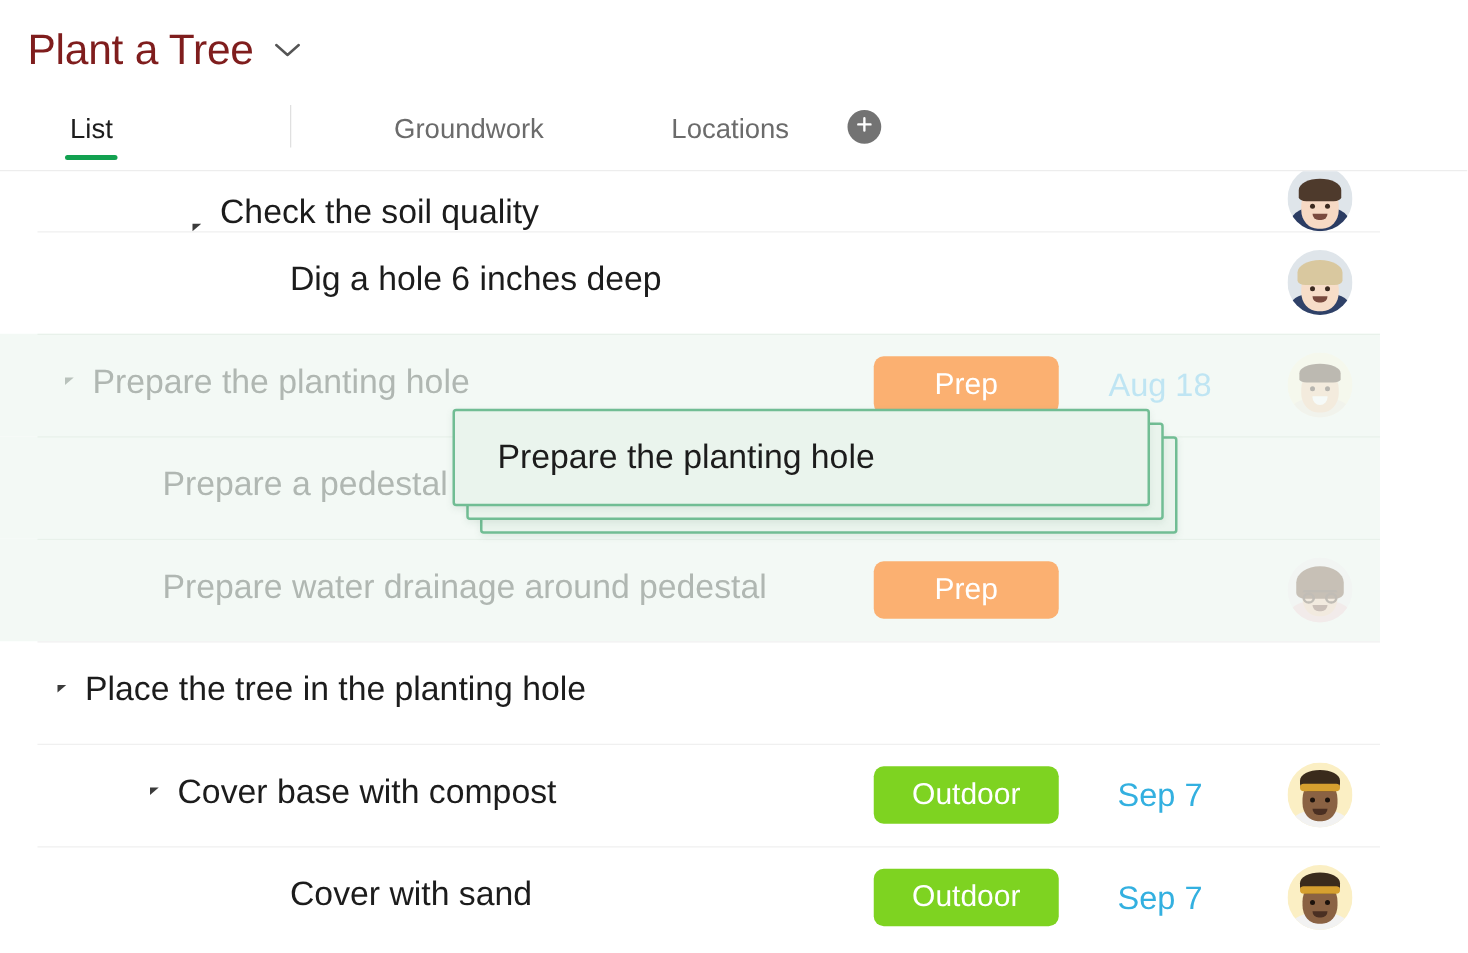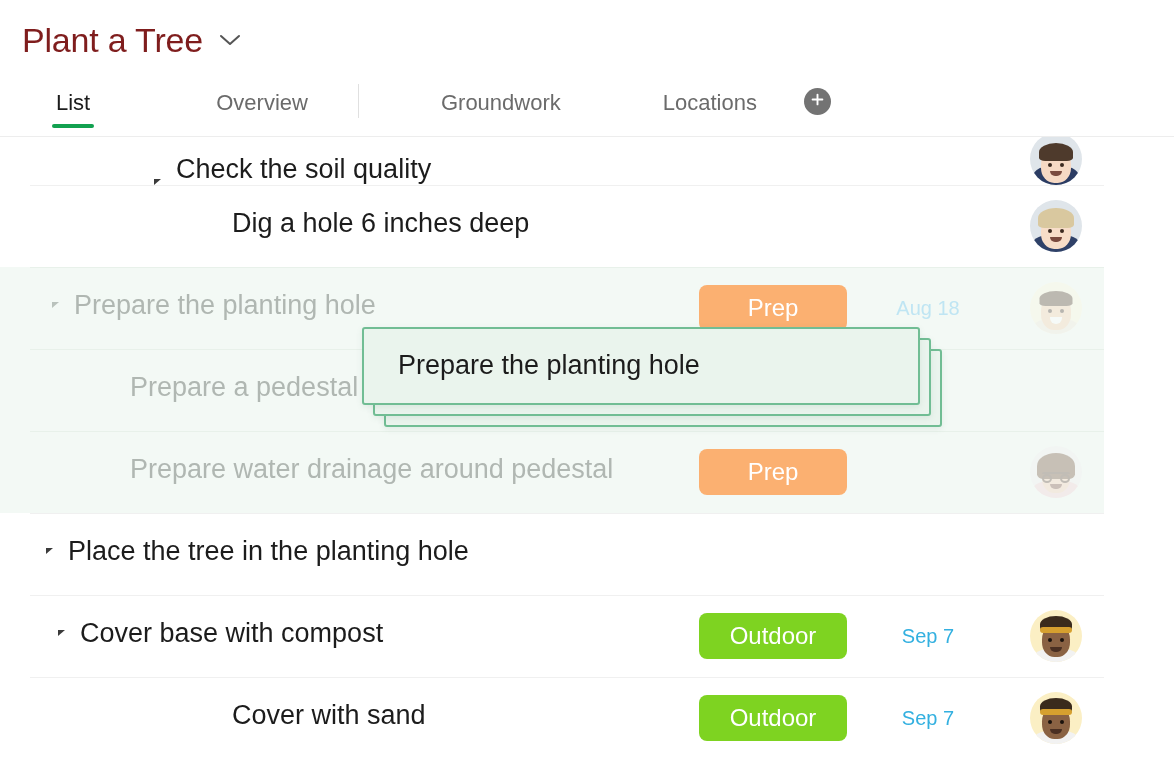--- a/index.html
+++ b/index.html
@@ -194,21 +194,21 @@
     cursor: pointer;
     white-space: nowrap;
   }
   .date-cell {
     flex: 0 0 160px;
     display: flex;
     align-items: center;
     justify-content: center;
   }
   .date-text {
-    font-size: 20px;
+    font-size: 26px;
     color: #33b0e0;
     white-space: nowrap;
     cursor: pointer;
     text-align: center;
   }
   .task-row.dragging .date-text { color: #bfe5f3; }
 
   .avatar-cell {
     flex: 0 0 96px;
     display: flex;
@@ -333,21 +333,20 @@
     <svg width="22" height="14" viewBox="0 0 22 14" aria-hidden="true">
       <path d="M2 3 L11 11 L20 3" fill="none" stroke="#555555" stroke-width="2" stroke-linecap="round" stroke-linejoin="round"></path>
     </svg>
   </span>
 </div>
 
 <div class="tabbar">
   <div style="width:22px;flex:0 0 22px;"></div>
   <div class="tab active">List</div>
   <div style="width:92px;flex:0 0 92px;"></div>
-  <div class="tab">Overview</div>
   <div style="width:50px;flex:0 0 50px;"></div>
   <div class="tab-sep"></div>
   <div style="width:48px;flex:0 0 48px;"></div>
   <div class="tab">Groundwork</div>
   <div style="width:68px;flex:0 0 68px;"></div>
   <div class="tab">Locations</div>
   <div style="width:47px;flex:0 0 47px;"></div>
   <div class="add-tab-btn">
     <span>
       <svg width="15" height="15" viewBox="0 0 15 15" aria-hidden="true">
@@ -473,21 +472,21 @@
         </div>
       <span class="task-name">Place the tree in the planting hole</span>
     </div>
     <div class="tag-cell"></div>
     <div class="date-cell"></div>
     <div class="avatar-cell"></div>
   </div>
 
   <div class="task-row">
     <div class="divider"></div>
-    <div class="name-cell" style="padding-left:58px;">
+    <div class="name-cell" style="padding-left:120px;">
       <div class="caret-slot">
           <span class="tri"></span>
         </div>
       <span class="task-name">Cover base with compost</span>
     </div>
     <div class="tag-cell">
       <span class="tag" style="background:#7ed321;">Outdoor</span>
     </div>
     <div class="date-cell">
       <span class="date-text">Sep 7</span>

